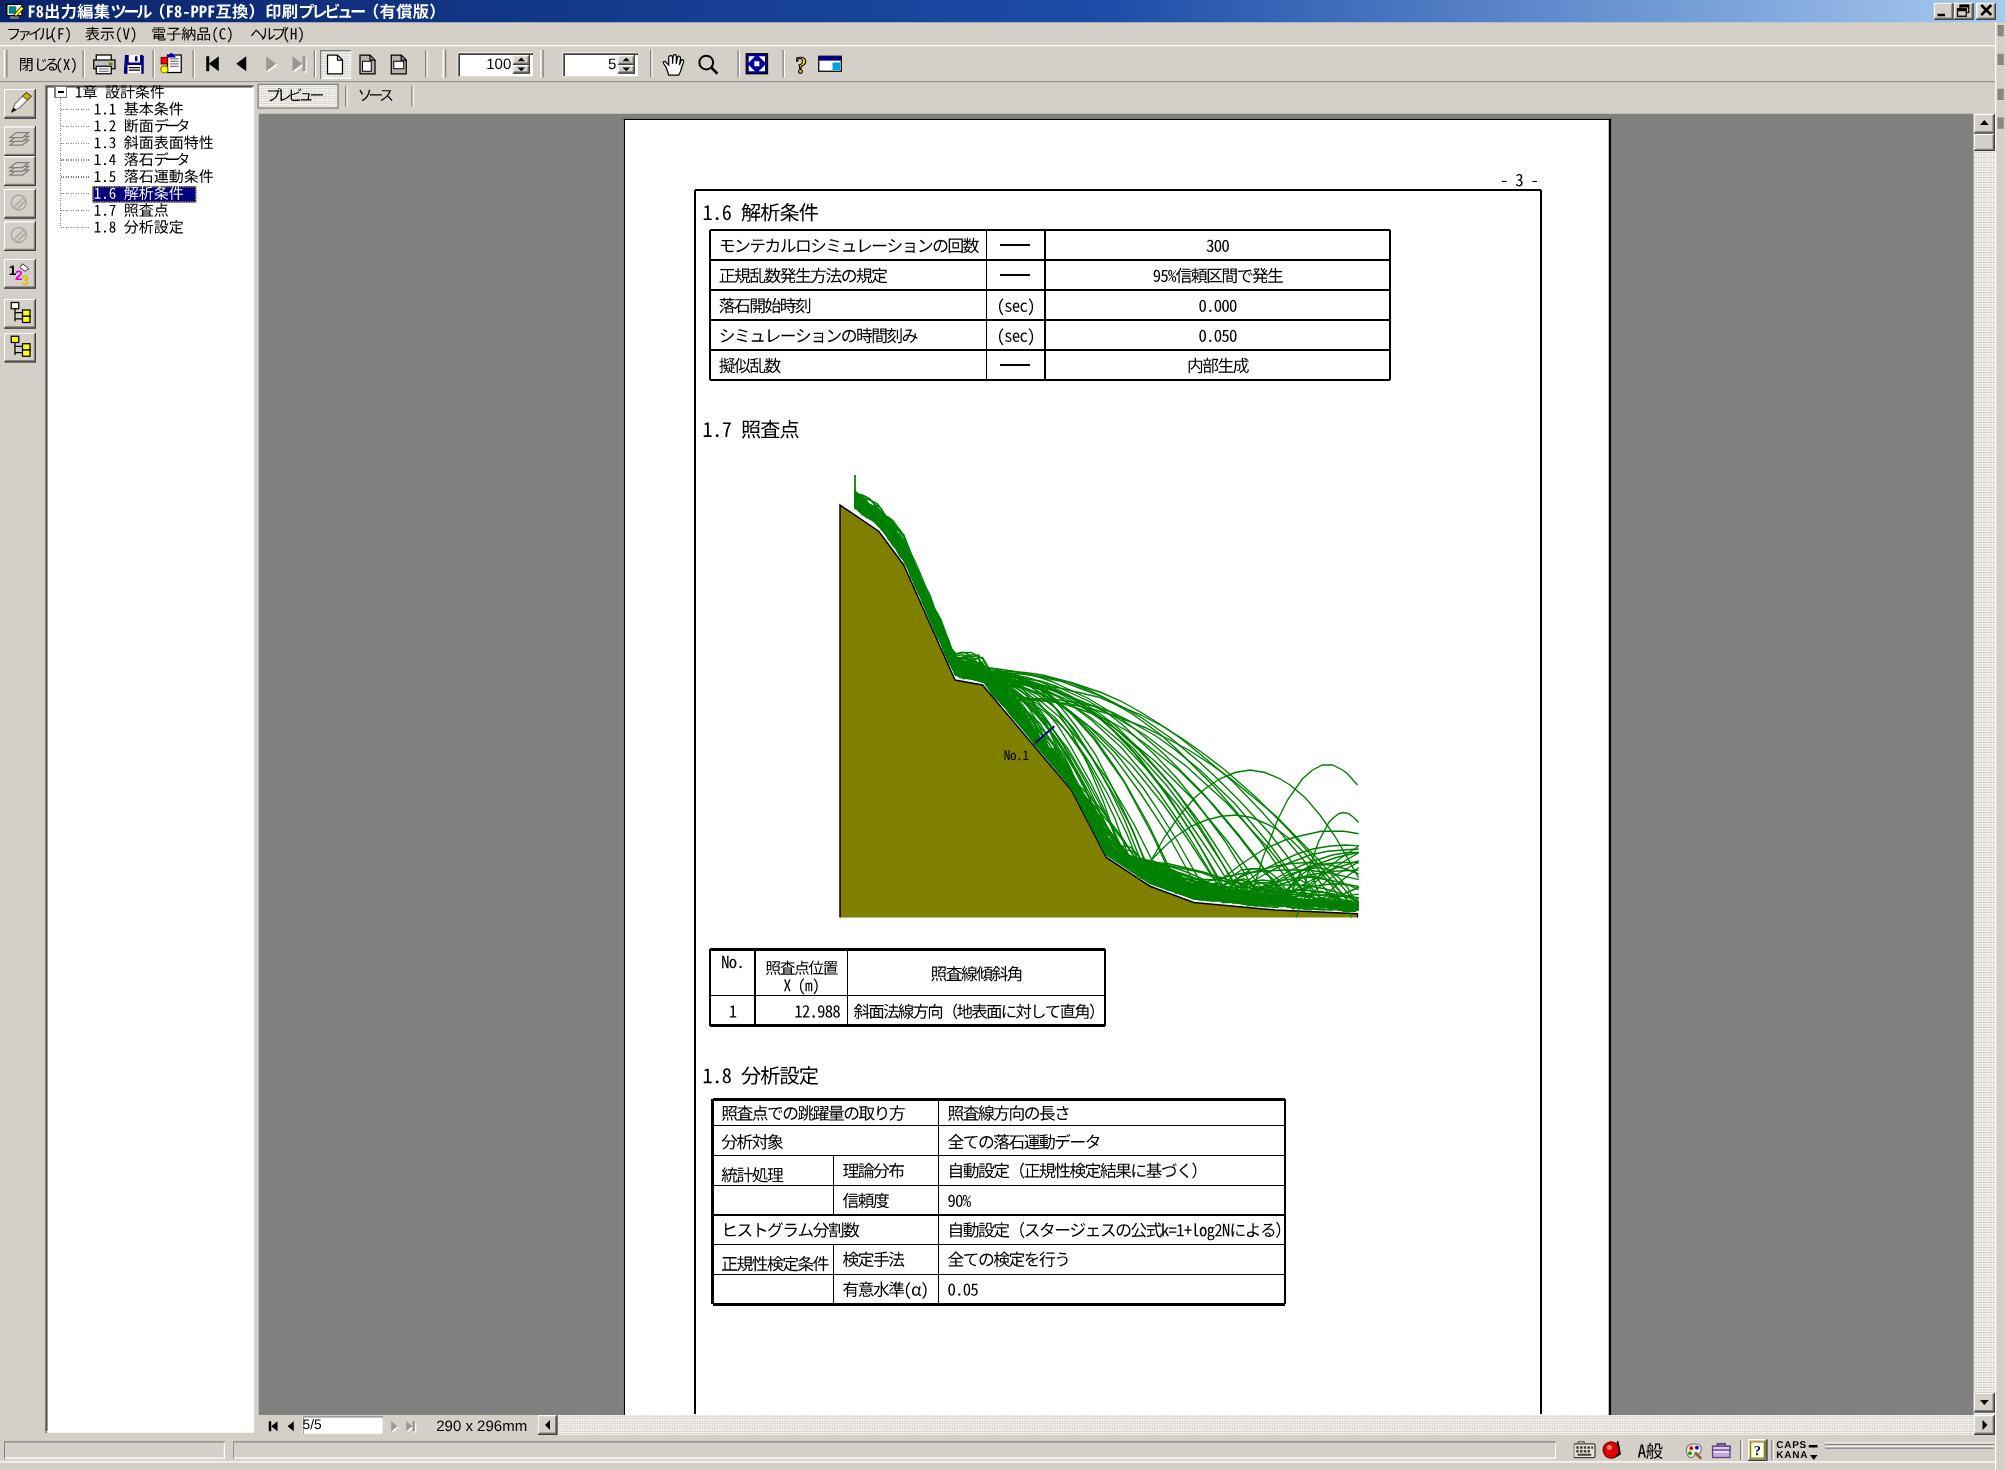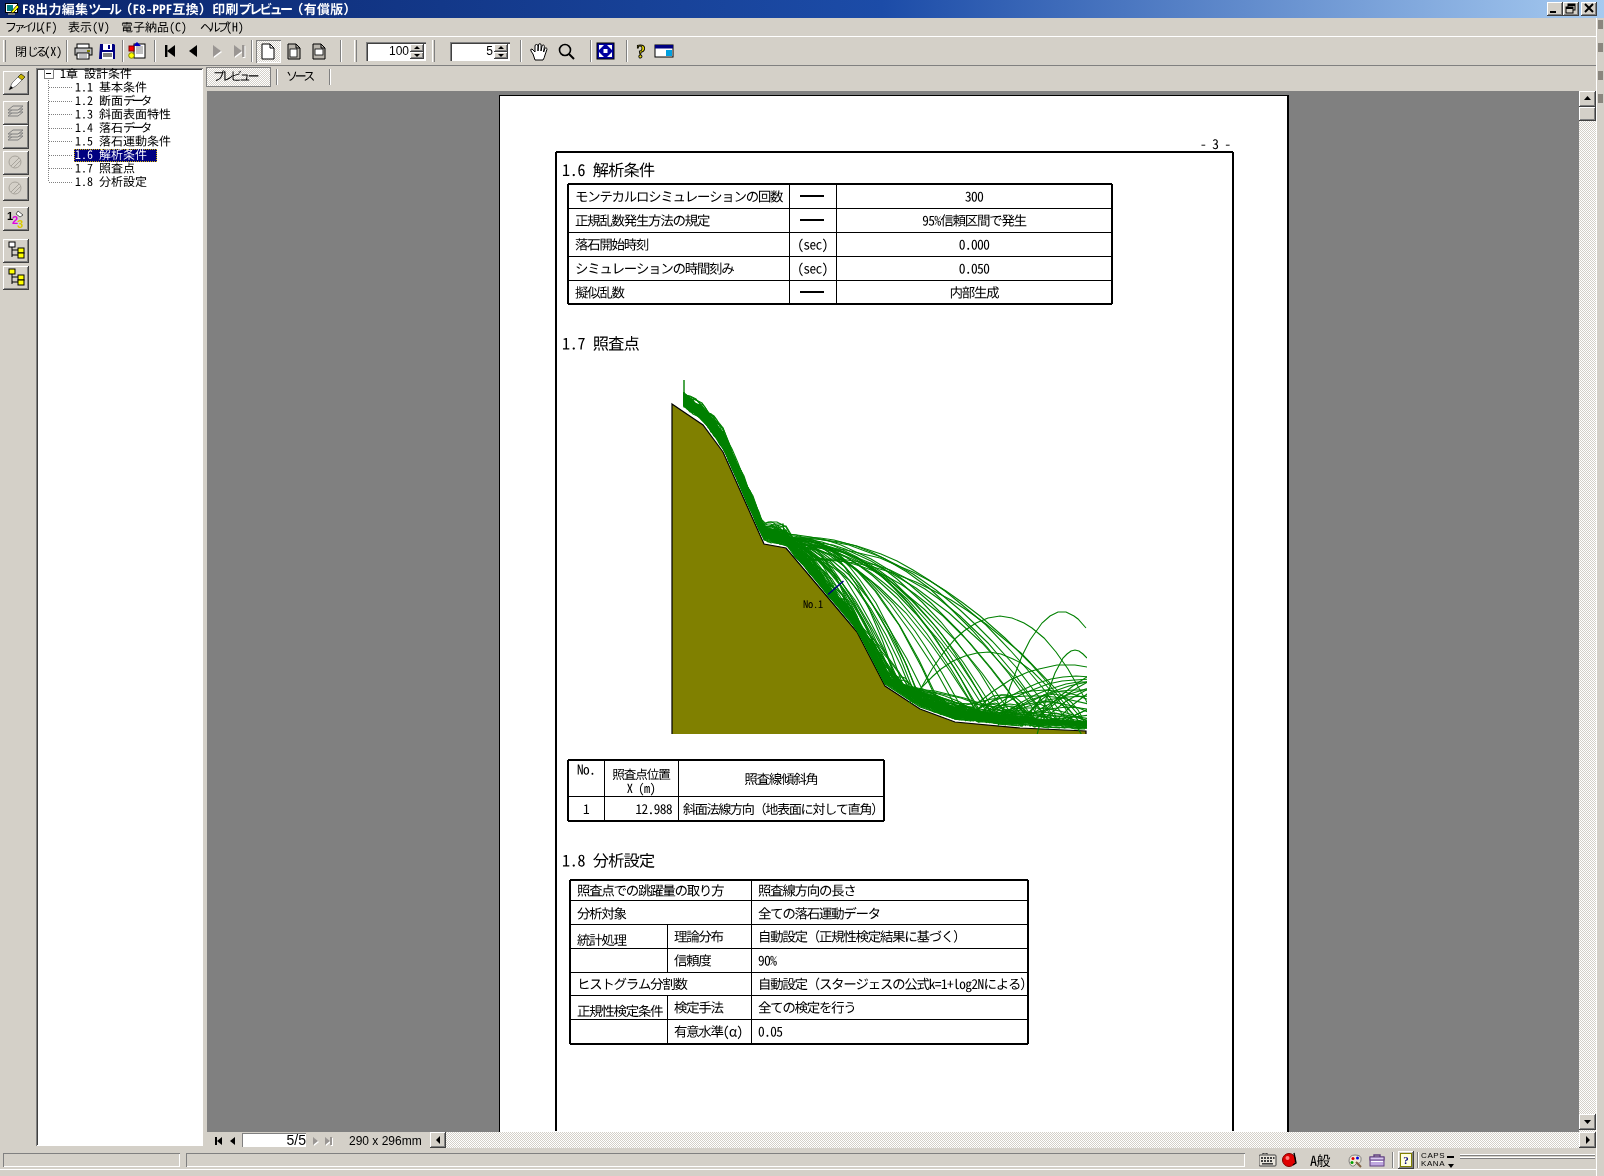--- a/index.html
+++ b/index.html
@@ -258,21 +258,21 @@
       <path d="M6 3 L10 7 L6 11 Z" fill="#000"></path>
     </svg>
   </div>
 <svg class="ab" style="left:213px;top:1135px" width="13" height="13">
     <path d="M9 2 L4 6 L9 10 Z" fill="#000"></path>
     <rect x="2" y="2" width="2" height="8" fill="#000"></rect>
   </svg>
 <svg class="ab" style="left:227px;top:1135px" width="13" height="13">
     <path d="M8 2 L3 6 L8 10 Z" fill="#000"></path>
   </svg>
-<div class="ab" style="left:242px;top:1133px;width:64px;height:14px;background:#fff;box-shadow:inset 1px 1px 0 #808080;font-size:14px;text-align:right;line-height:14px">5/5</div>
+<div class="ab" style="left:242px;top:1133px;width:64px;height:14px;background:#fff;box-shadow:inset 1px 1px 0 #808080;font-size:11px;text-align:left;line-height:14px">5/5</div>
 <svg class="ab" style="left:309px;top:1135px" width="13" height="13">
     <g transform="translate(1 1)">
       <path d="M4 2 L9 6 L4 10 Z" fill="#fff"></path>
     </g>
     <path d="M4 2 L9 6 L4 10 Z" fill="#9a9693"></path>
   </svg>
 <svg class="ab" style="left:322px;top:1135px" width="13" height="13">
     <g transform="translate(1 1)">
       <path d="M3 2 L8 6 L3 10 Z" fill="#fff"></path>
       <rect x="8" y="2" width="2" height="8" fill="#fff"></rect>
@@ -320,21 +320,21 @@
     <path d="M5 5 v-2 h6 v2" fill="none" stroke="#604080" stroke-width="1.4"></path>
     <rect x="2" y="9" width="12" height="1" fill="#fff"></rect>
   </svg>
 <div class="ab" style="left:1392px;top:1152px;width:2px;height:16px;border-left:1px solid #808080;border-right:1px solid #fff"></div>
 <div class="ab rz" style="left:1398px;top:1151px;width:16px;height:18px"></div>
 <svg class="ab" style="left:1400px;top:1153px" width="12" height="14">
     <rect x="0.5" y="0.5" width="11" height="13" fill="#ffffe0" stroke="#808000"></rect>
     <text x="6" y="11" font-size="11" text-anchor="middle" fill="#000080" font-family="Liberation Serif" font-weight="bold">?</text>
   </svg>
 <div class="ab" style="left:1417px;top:1152px;width:2px;height:16px;border-left:1px solid #808080;border-right:1px solid #fff"></div>
-<div class="ab" style="left:1421px;top:1152px;font-size:8px;font-weight:normal;letter-spacing:0.6px;line-height:8px;color:#000">CAPS<br>KANA</div>
+<div class="ab" style="left:1421px;top:1152px;font-size:8px;font-weight:bold;letter-spacing:0.6px;line-height:8px;color:#000">CAPS<br>KANA</div>
 <div class="ab" style="left:1447px;top:1156px;width:7px;height:2px;background:#000"></div>
 <svg class="ab" style="left:1446px;top:1162px" width="10" height="8">
     <path d="M2 2 L8 2 L5 6 Z" fill="#000"></path>
   </svg>
 <div class="ab" style="left:1460px;top:1154px;width:135px;height:2px;border-top:1px solid #fff;border-bottom:1px solid #808080"></div>
 <div class="ab" style="left:1460px;top:1157px;width:135px;height:2px;border-top:1px solid #fff;border-bottom:1px solid #808080"></div>
 <div class="ab" style="left:1596px;top:18px;width:8px;height:1158px;background:#d4d0c8;border-left:1px solid #fff"></div>
 <div class="ab" style="left:1598px;top:20px;width:5px;height:9px;background:#8a867e"></div>
 <div class="ab" style="left:1598px;top:43px;width:5px;height:9px;background:#8a867e"></div>
 <div class="ab" style="left:1598px;top:71px;width:5px;height:9px;background:#8a867e"></div>

